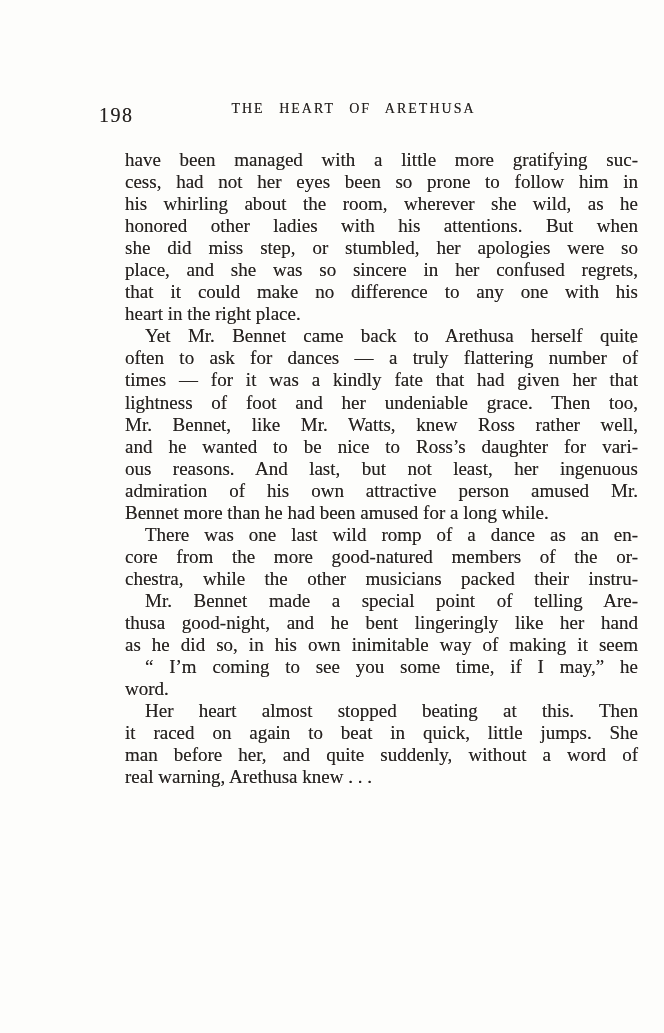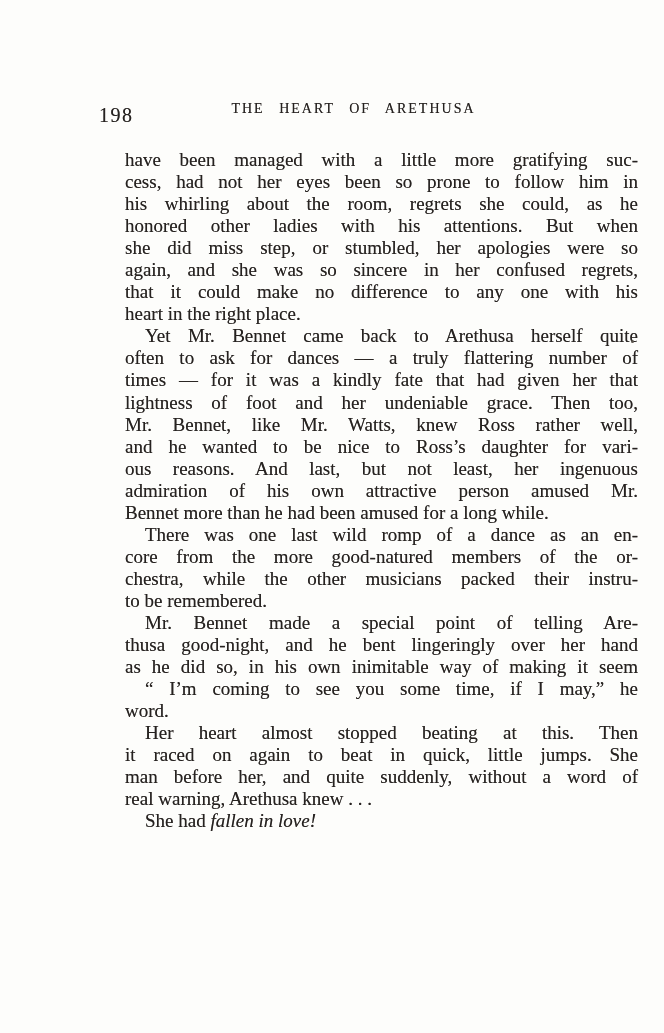--- a/index.html
+++ b/index.html
@@ -76,58 +76,54 @@
 <div class="page">
   <div class="header">
     <span class="pagenum">198</span>
     <span class="title">THE HEART OF ARETHUSA</span>
   </div>
 
   <div class="bodyblock" id="body-container">
       <div class="para">
         <div class="line">have been managed with a little more gratifying suc-</div>
         <div class="line">cess, had not her eyes been so prone to follow him in</div>
-        <div class="line">his whirling about the room, regrets she could, as he</div>
+        <div class="line">his whirling about the room, wherever she wild, as he</div>
         <div class="line">honored other ladies with his attentions. But when</div>
         <div class="line">she did miss step, or stumbled, her apologies were so</div>
-        <div class="line">again, and she was so sincere in her confused regrets,</div>
+        <div class="line">place, and she was so sincere in her confused regrets,</div>
         <div class="line">that it could make no difference to any one with his</div>
         <div class="line para-end">heart in the right place.</div>
       </div>
       <div class="para">
         <div class="line first-indent">Yet Mr. Bennet came back to Arethusa herself quite</div>
         <div class="line">often to ask for dances — a truly flattering number of</div>
         <div class="line">times — for it was a kindly fate that had given her that</div>
         <div class="line">lightness of foot and her undeniable grace. Then too,</div>
         <div class="line">Mr. Bennet, like Mr. Watts, knew Ross rather well,</div>
         <div class="line">and he wanted to be nice to Ross’s daughter for vari-</div>
         <div class="line">ous reasons. And last, but not least, her ingenuous</div>
         <div class="line">admiration of his own attractive person amused Mr.</div>
         <div class="line para-end">Bennet more than he had been amused for a long while.</div>
       </div>
       <div class="para">
         <div class="line first-indent">There was one last wild romp of a dance as an en-</div>
         <div class="line">core from the more good-natured members of the or-</div>
         <div class="line">chestra, while the other musicians packed their instru-</div>
-        <div class="line para-end">to be remembered.</div>
       </div>
       <div class="para">
         <div class="line first-indent">Mr. Bennet made a special point of telling Are-</div>
-        <div class="line">thusa good-night, and he bent lingeringly over her hand</div>
+        <div class="line">thusa good-night, and he bent lingeringly like her hand</div>
         <div class="line">as he did so, in his own inimitable way of making it seem</div>
       </div>
       <div class="para">
         <div class="line first-indent">“ I’m coming to see you some time, if I may,” he</div>
         <div class="line para-end">word.</div>
       </div>
       <div class="para">
         <div class="line first-indent">Her heart almost stopped beating at this. Then</div>
         <div class="line">it raced on again to beat in quick, little jumps. She</div>
         <div class="line">man before her, and quite suddenly, without a word of</div>
         <div class="line para-end">real warning, Arethusa knew . . .</div>
       </div>
-      <div class="para">
-        <div class="line para-end first-indent"><span>She had </span><span class="it">fallen in love!</span></div>
-      </div>
     </div>
 
   <div class="speck"></div>
 </div>
 
 </body></html>

